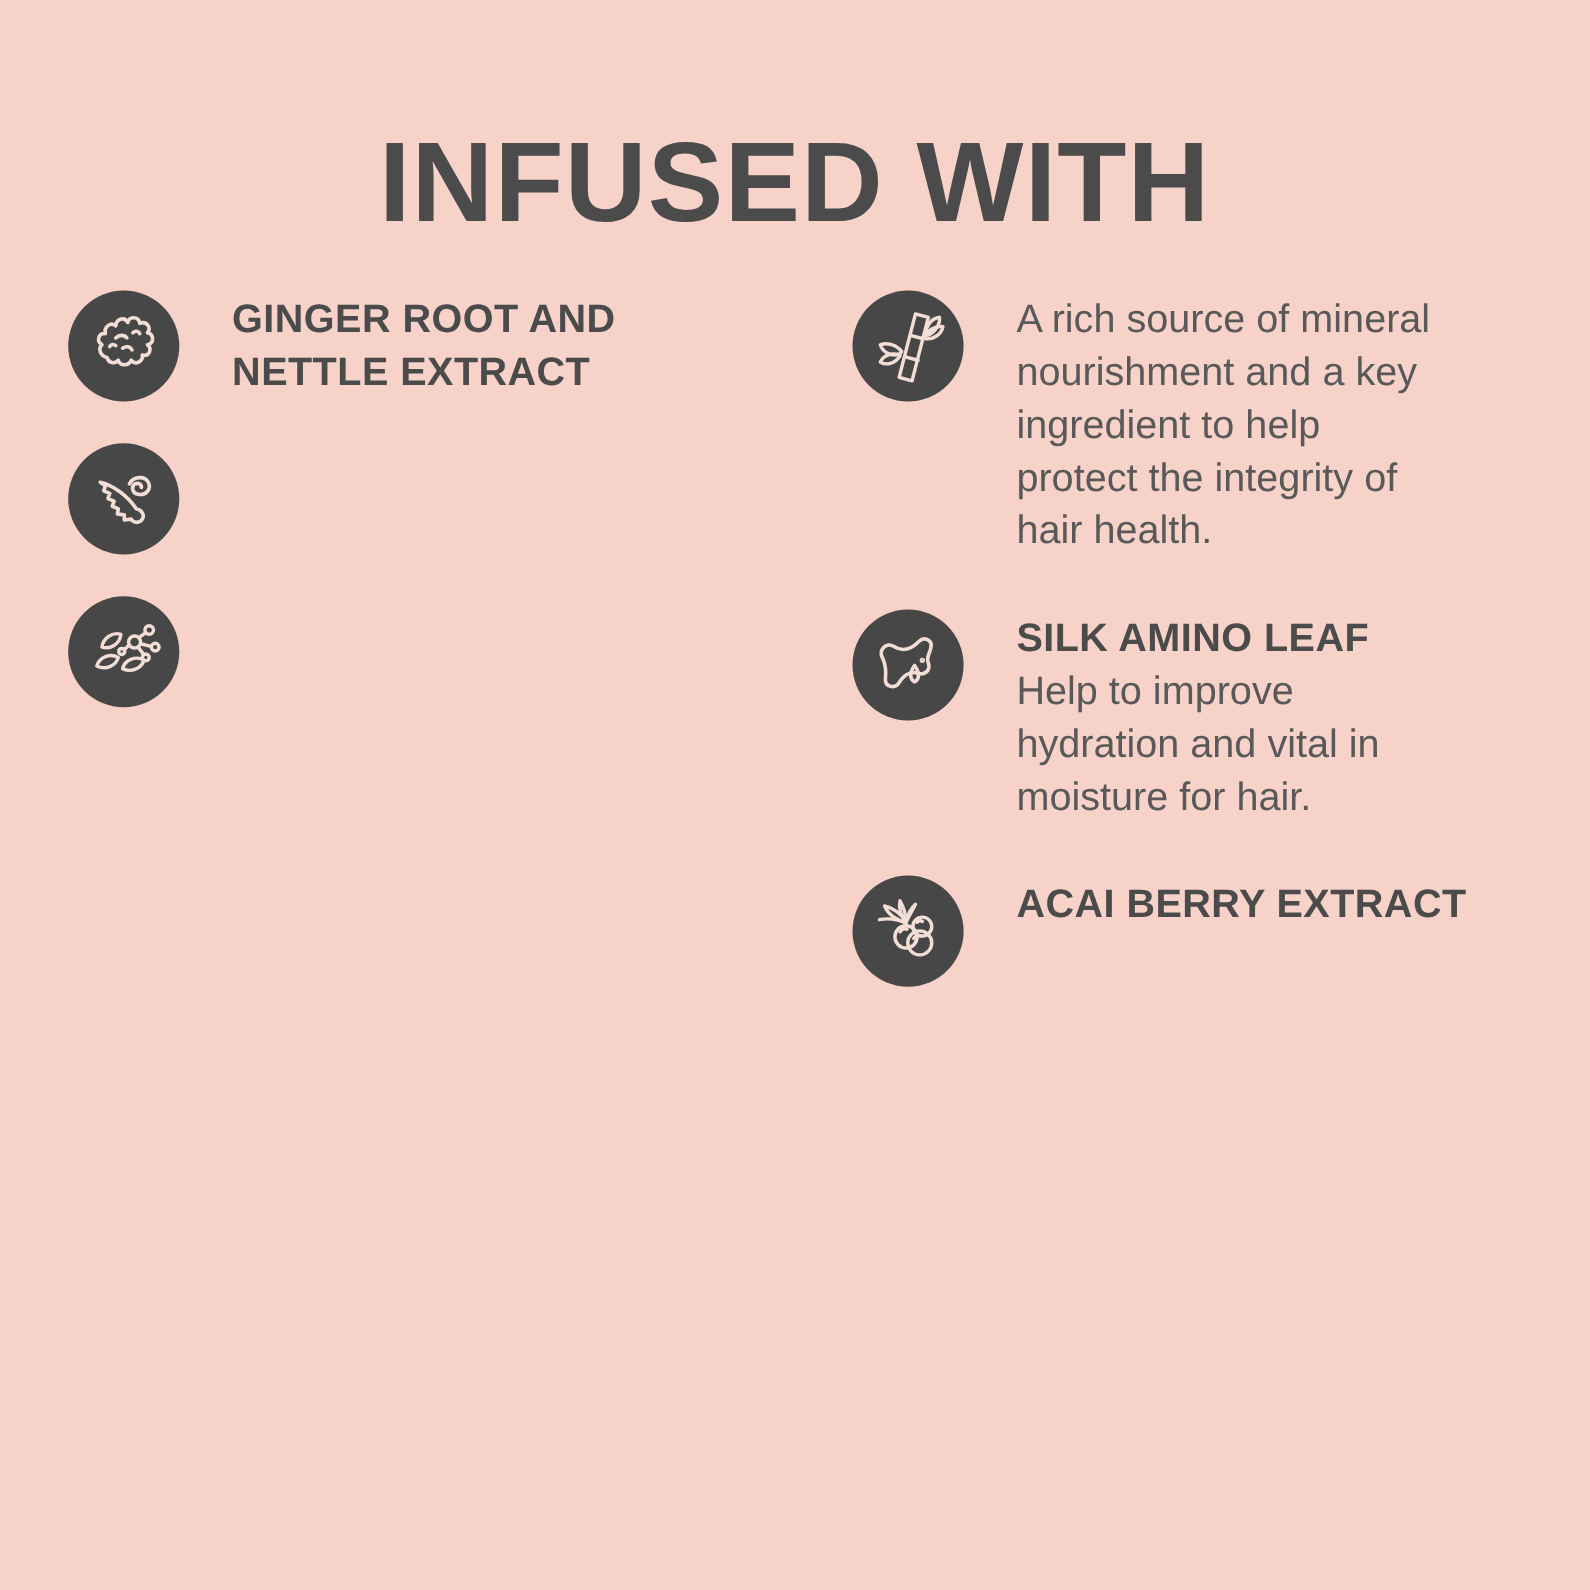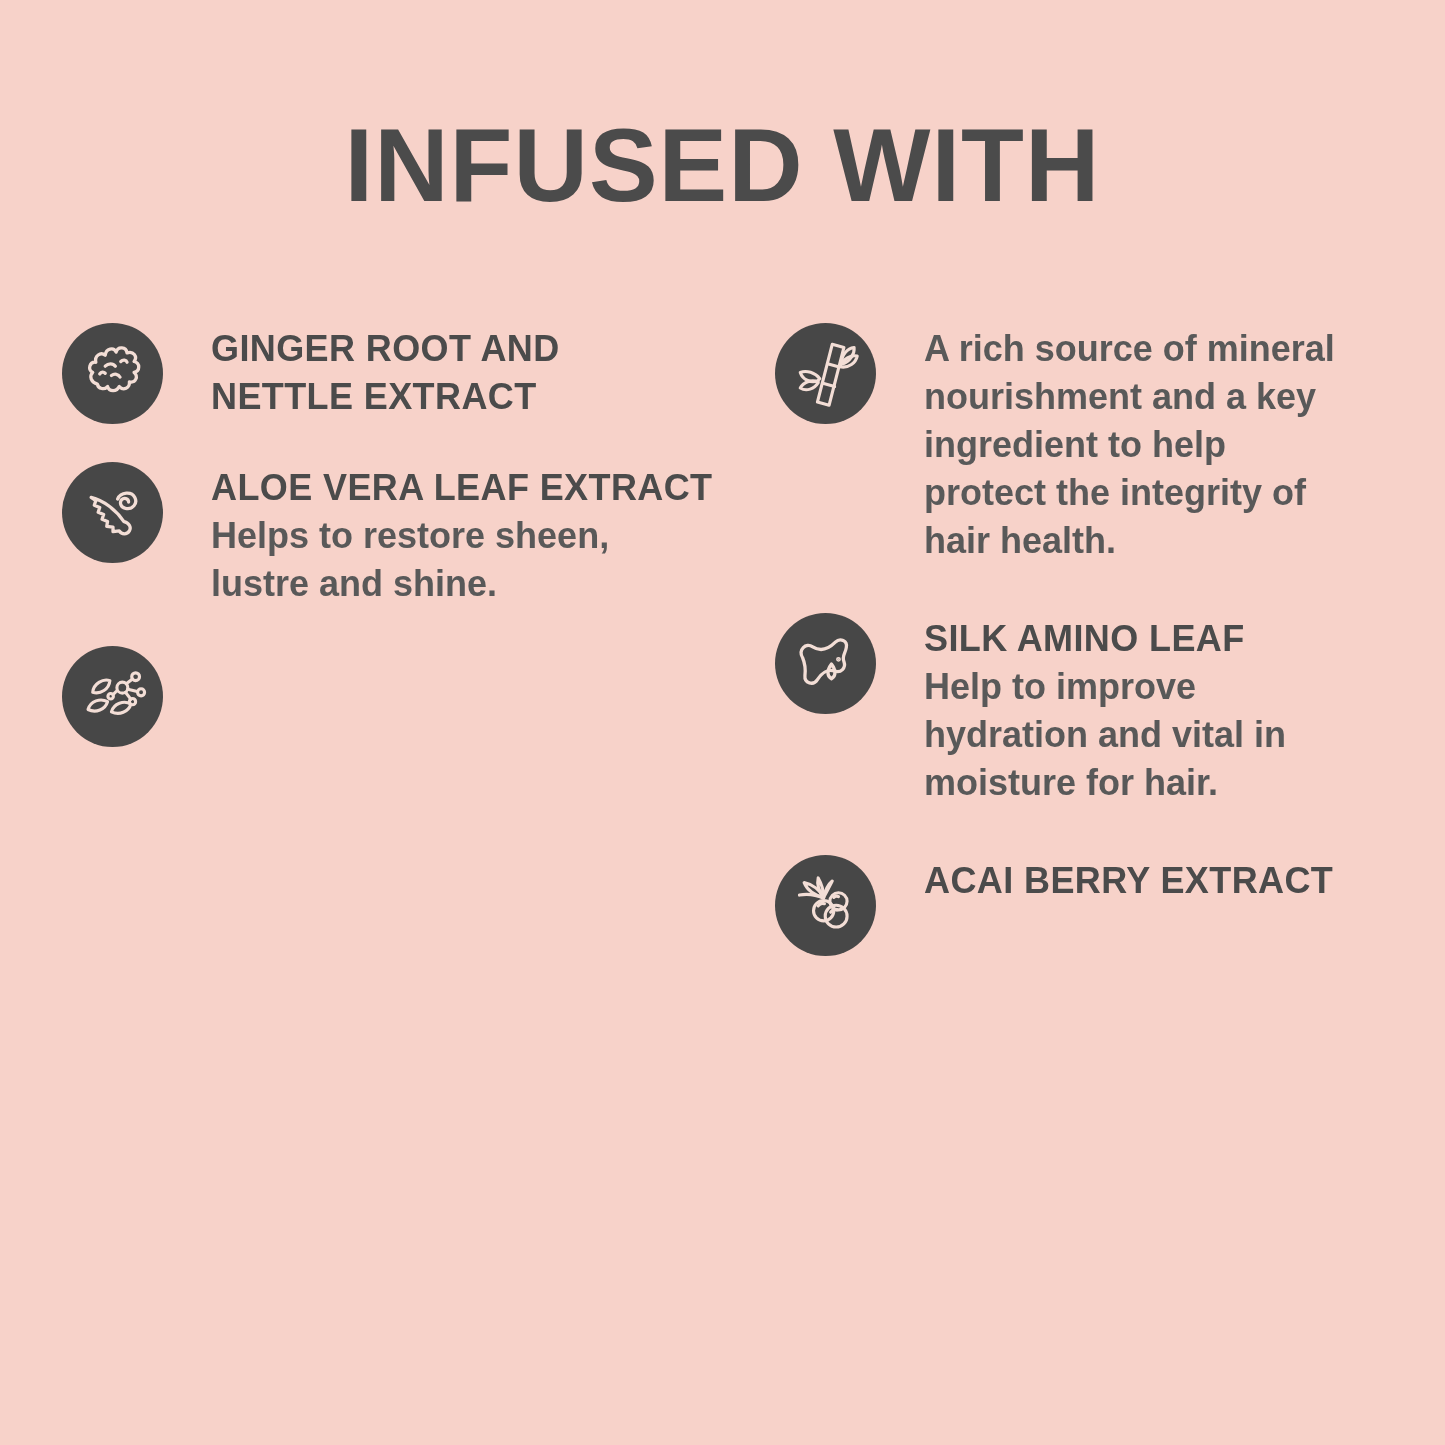--- a/index.html
+++ b/index.html
@@ -19,21 +19,21 @@
   .page-title {
     padding-top: 114px;
     text-align: center;
     font-size: 103px;
     font-weight: 700;
     line-height: 1;
     letter-spacing: 1px;
     color: var(--heading);
   }
   .content {
-    margin-top: 106px;
+    margin-top: 47px;
     display: grid;
     grid-template-columns: 713px 1fr;
     padding-left: 62px;
     padding-right: 40px;
   }
   .ingredient {
     display: flex;
     align-items: flex-start;
     gap: 48px;
   }
@@ -58,21 +58,21 @@
   .ingredient-heading {
     font-size: 36px;
     font-weight: 700;
     line-height: 48px;
     letter-spacing: 0.4px;
     color: var(--heading);
     white-space: pre-line;
   }
   .ingredient-body {
     font-size: 36px;
-    font-weight: 700;
+    font-weight: 400;
     line-height: 48px;
     color: var(--body);
     white-space: pre-line;
   }
 </style>
 </head>
 <body>
 
 <h1 class="page-title">INFUSED WITH</h1>
 
@@ -95,25 +95,20 @@
 NETTLE EXTRACT</div>
       </div>
     </div>
 
     <div class="ingredient">
       <div class="icon-circle">
         <svg viewBox="0 0 100 100" fill="none" stroke="currentColor" stroke-width="4.2" stroke-linecap="round" stroke-linejoin="round">
           <path d="M22 30 L28 34 L26 40 L33 43 L31 49 L38 52 L36 58 L43 61 L42 67 L50 68 L50 74 L58 73 C61 78 68 78 71 73 C74 68 70 62 64 61 C54 46 38 34 22 30 Z"></path>
           <path d="M56 32 C60 23 74 22 78 30 C82 38 75 46 66 44 C60 43 58 37 61 33 C64 30 70 31 70 36"></path>
         </svg>
-      </div>
-      <div class="ingredient-text">
-        <div class="ingredient-heading">ALOE VERA LEAF EXTRACT</div>
-        <div class="ingredient-body">Helps to restore sheen,
-lustre and shine.</div>
       </div>
     </div>
 
     <div class="ingredient">
       <div class="icon-circle">
         <svg viewBox="0 0 100 100" fill="none" stroke="currentColor" stroke-width="4" stroke-linecap="round" stroke-linejoin="round">
           <path d="M24 44 C25 33 37 26 46 29 C45 40 34 47 24 44 Z"></path>
           <path d="M18 66 C21 55 34 51 43 56 C40 66 28 71 18 66 Z"></path>
           <path d="M48 69 C51 58 64 54 73 59 C70 69 58 74 48 69 Z"></path>
           <circle cx="62" cy="38" r="7"></circle>

